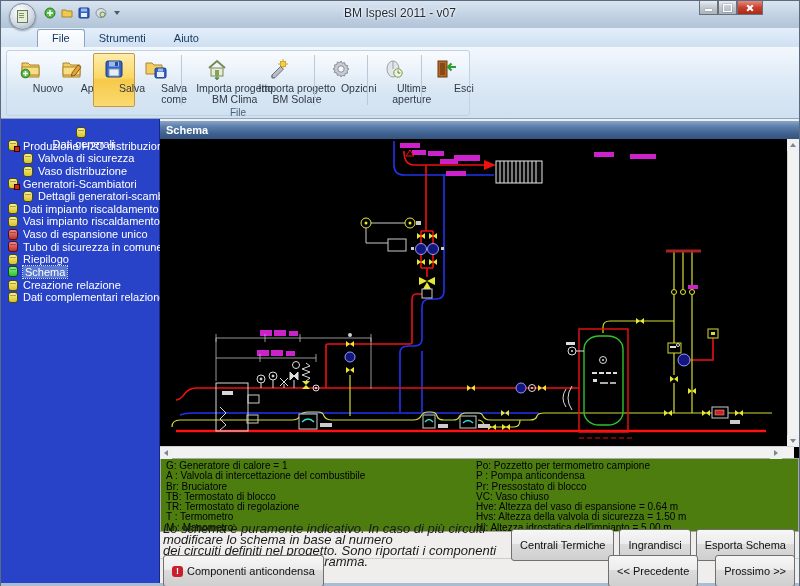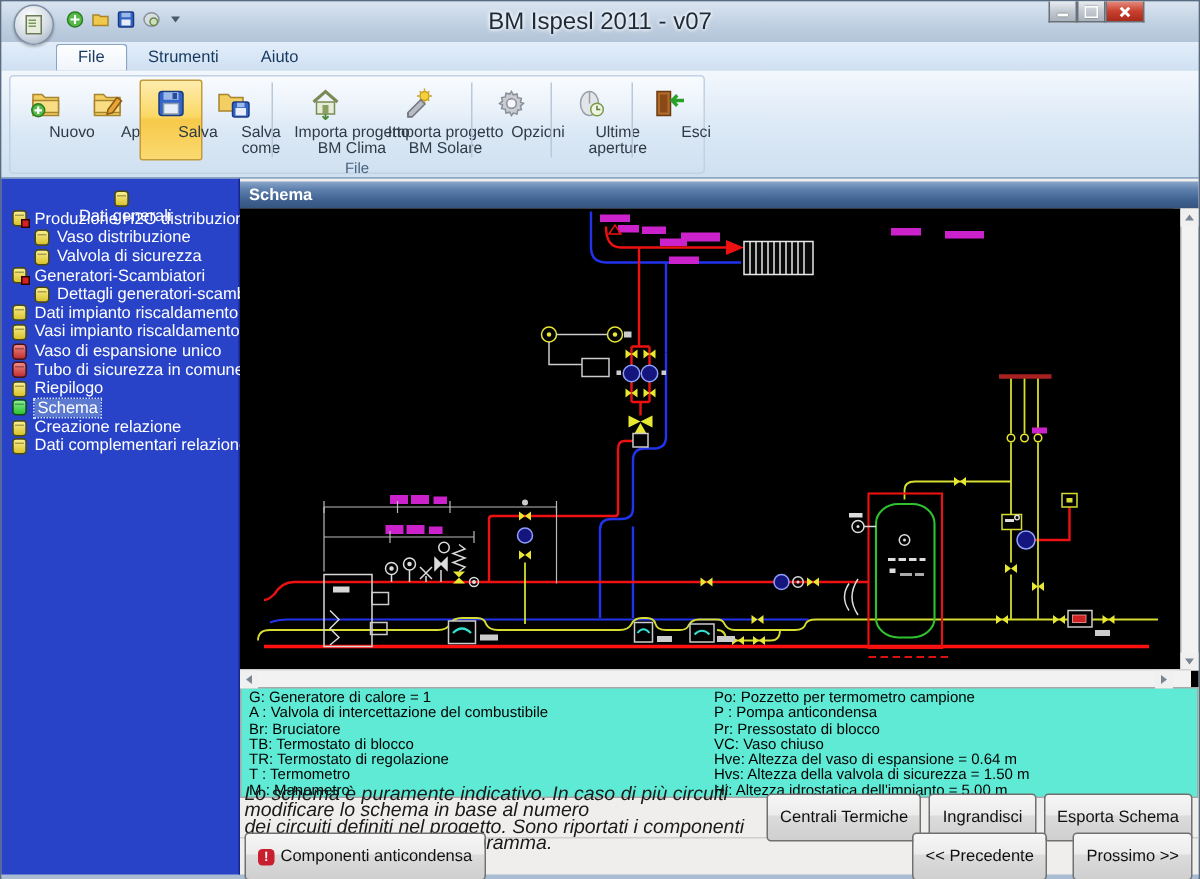--- a/index.html
+++ b/index.html
@@ -9,21 +9,21 @@
   
   .titlebar{position:relative;height:27px;background:linear-gradient(#d9e4f0,#bfcfe1 60%,#b3c4d9);}
   .orb{position:absolute;left:8px;top:2px;width:25px;height:25px;border-radius:50%;
        background:radial-gradient(circle at 40% 30%,#ffffff,#d3dbe4 55%,#98a8ba);border:1px solid #7e8ea0;
        display:flex;align-items:center;justify-content:center;box-shadow:0 1px 2px rgba(0,0,0,.3);}
   .orb .doc{width:9px;height:11px;background:#e8ecdc;border:1px solid #6a7a5a;position:relative;}
   .orb .doc::after{content:"";position:absolute;left:1px;top:2px;width:5px;height:1px;background:#7a9a5a;box-shadow:0 2px 0 #7a9a5a,0 4px 0 #7a9a5a;}
   .qat{position:absolute;left:42px;top:5px;display:flex;align-items:center;gap:4px;}
   .qicon{width:13px;height:13px;display:flex;align-items:center;justify-content:center;}
   .qat .caret{width:0;height:0;border-left:3px solid transparent;border-right:3px solid transparent;border-top:4px solid #4a5a6a;margin-left:3px;}
-  .title{position:absolute;left:0;right:0;top:5px;text-align:center;font-size:16px;color:#1f2a38;text-shadow:0 0 3px #fff,0 0 3px #fff;}
+  .title{position:absolute;left:0;right:0;top:5px;text-align:center;font-size:12px;color:#1f2a38;text-shadow:0 0 3px #fff,0 0 3px #fff;}
   .winbtns{position:absolute;right:36px;top:0;display:flex;}
   .wb{width:17px;height:13px;border:1px solid #6a7078;border-top:none;display:flex;align-items:center;justify-content:center;background:linear-gradient(#e9edf1,#c2c9d1 50%,#aab2bc);}
   .wb.close{background:linear-gradient(#e38b7e,#c9402e 50%,#aa2a1a);width:24px;}
   .wb .ming{width:7px;height:2px;background:#fff;box-shadow:0 0 1px #444;margin-top:4px;}
   .wb .maxg{width:7px;height:6px;border:1px solid #fff;box-shadow:0 0 1px #444;}
   .wb .xg{position:relative;width:8px;height:8px;}
   .wb .xg::before,.wb .xg::after{content:"";position:absolute;left:3px;top:0;width:2px;height:8px;background:#fff;}
   .wb .xg::before{transform:rotate(45deg);} .wb .xg::after{transform:rotate(-45deg);}
 
   
@@ -62,21 +62,21 @@
   .canvas-wrap{height:320px;position:relative;background:#000;}
   .diagram{position:absolute;left:0;top:0;}
   .vscroll{position:absolute;right:0;top:0;width:12px;height:308px;background:#f2f2f2;border-left:1px solid #d0d0d0;box-sizing:border-box;}
   .hscroll{position:absolute;left:0;bottom:0;width:634px;height:12px;background:#f2f2f2;border-top:1px solid #d0d0d0;box-sizing:border-box;}
   .sarrow{position:absolute;width:12px;height:12px;display:flex;align-items:center;justify-content:center;background:#f0f0f0;}
   .tri-up{width:0;height:0;border-left:3px solid transparent;border-right:3px solid transparent;border-bottom:4px solid #7a8694;}
   .tri-down{width:0;height:0;border-left:3px solid transparent;border-right:3px solid transparent;border-top:4px solid #7a8694;}
   .tri-left{width:0;height:0;border-top:3px solid transparent;border-bottom:3px solid transparent;border-right:4px solid #7a8694;}
   .tri-right{width:0;height:0;border-top:3px solid transparent;border-bottom:3px solid transparent;border-left:4px solid #7a8694;}
 
-  .legend{height:74px;background:#5eead4;border:1px solid #a8a8a8;box-sizing:border-box;display:flex;font-size:10px;color:#000;}
+  .legend{height:74px;background:#4d7c0f;border:1px solid #a8a8a8;box-sizing:border-box;display:flex;font-size:10px;color:#000;}
   .legend .col{padding:2px 0 0 5px;line-height:10.3px;}
   .legend .col.left{width:305px;}
   .legend .col.right{flex:1;}
 
   .noterow{height:26px;display:flex;align-items:center;border-bottom:1px solid #cfcecb;}
   .note{flex:1;font-size:13px;color:#1a1a1a;line-height:11px;padding-left:3px;font-style:italic;}
   .actions{display:flex;gap:5px;padding-right:4px;}
   .wbtn{background:linear-gradient(#f6f6f6,#ececec 45%,#dcdcdc 46%,#cfcfcf);border:1px solid #707070;border-radius:3px;
         font-size:11px;font-family:"Liberation Sans",sans-serif;color:#111;padding:1px 8px;height:32px;white-space:nowrap;}
   .bottomrow{height:24px;display:flex;align-items:center;justify-content:space-between;padding:0 4px 0 3px;}
@@ -260,27 +260,27 @@
           <span class="cylwrap">
             <span class="cyl yellow"></span>
             <span class="cmark"></span>
           </span>
           <span class="tlabel">Produzione H2O distribuzione</span>
         </div>
         <div class="trow" style="padding-left: 22px;">
           <span class="cylwrap">
             <span class="cyl yellow"></span>
           </span>
+          <span class="tlabel">Valvola di sicurezza</span>
+        </div>
+        <div class="trow" style="padding-left: 22px;">
+          <span class="cylwrap">
+            <span class="cyl yellow"></span>
+          </span>
           <span class="tlabel">Vaso distribuzione</span>
-        </div>
-        <div class="trow" style="padding-left: 22px;">
-          <span class="cylwrap">
-            <span class="cyl yellow"></span>
-          </span>
-          <span class="tlabel">Valvola di sicurezza</span>
         </div>
         <div class="trow" style="padding-left: 7px;">
           <span class="cylwrap">
             <span class="cyl yellow"></span>
             <span class="cmark"></span>
           </span>
           <span class="tlabel">Generatori-Scambiatori</span>
         </div>
         <div class="trow" style="padding-left: 22px;">
           <span class="cylwrap">

